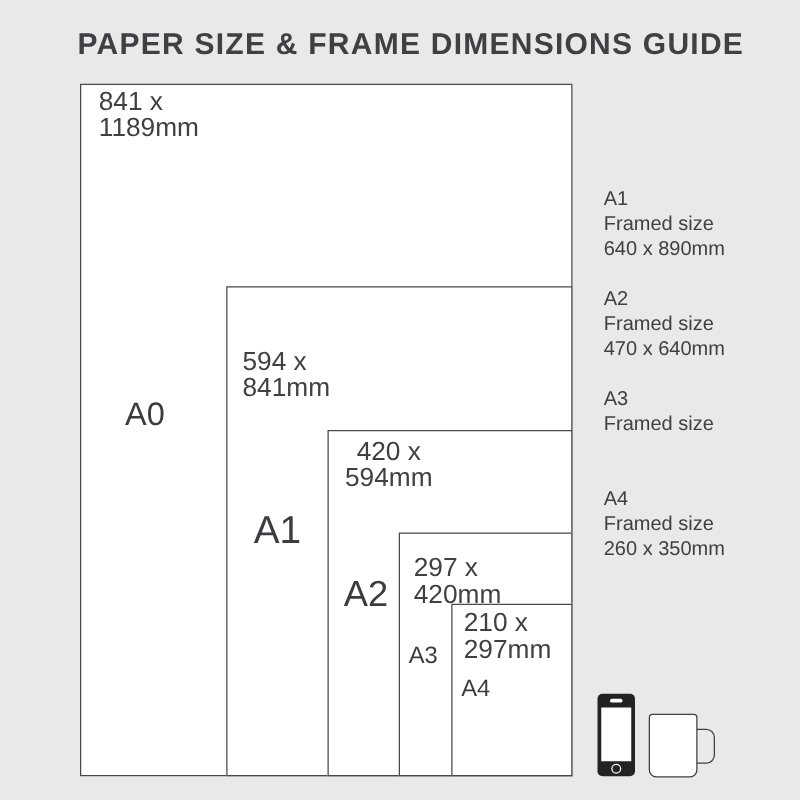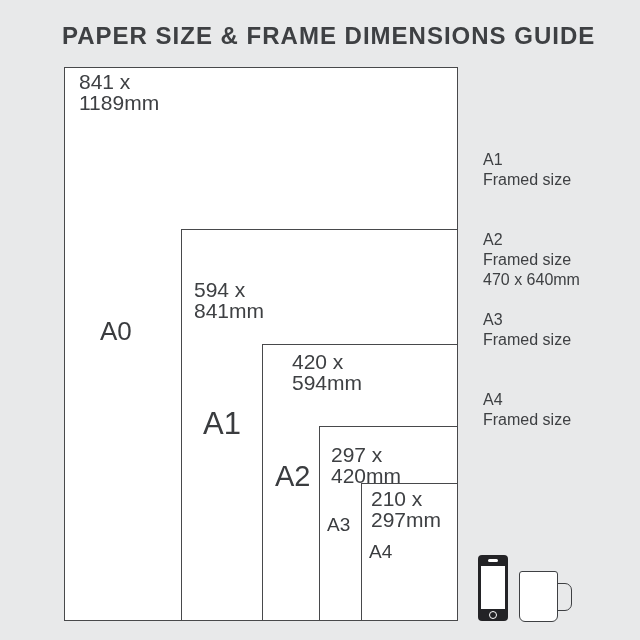--- a/index.html
+++ b/index.html
@@ -29,21 +29,21 @@
   .paper-a2{left:262px;top:344px;width:196px;height:277px;}
   .paper-a3{left:319px;top:426px;width:139px;height:195px;}
   .paper-a4{left:361px;top:483px;width:97px;height:138px;}
 
   .dims{
     position:absolute;font-size:21px;line-height:21px;
     color:#3e4043;white-space:nowrap;
   }
   .dims-a0{left:79px;top:71px;}
   .dims-a1{left:194px;top:235px;margin-top:44px;}
-  .dims-a2{left:292px;top:351px;}
+  .dims-a2{left:276px;top:351px;text-align:center;}
   .dims-a3{left:331px;top:444px;}
   .dims-a4{left:371px;top:488px;}
 
   .size-label{
     position:absolute;color:#3a3c3f;white-space:nowrap;font-weight:400;
   }
   .size-a0{left:100px;top:316px;font-size:26px;}
   .size-a1{left:203px;top:406px;font-size:31px;}
   .size-a2{left:275px;top:460px;font-size:29px;}
   .size-a3{left:327px;top:514px;font-size:19px;}
@@ -129,33 +129,35 @@
     <div class="size-label size-a1">A1</div>
     <div class="size-label size-a2">A2</div>
     <div class="size-label size-a3">A3</div>
     <div class="size-label size-a4">A4</div>
   </div>
 
   <div>
     <div class="framed-block framed-a1">
       <div>A1</div>
       <div>Framed size</div>
+      <div>640 x 890mm</div>
     </div>
     <div class="framed-block framed-a2">
       <div>A2</div>
       <div>Framed size</div>
       <div>470 x 640mm</div>
     </div>
     <div class="framed-block framed-a3">
       <div>A3</div>
       <div>Framed size</div>
     </div>
     <div class="framed-block framed-a4">
       <div>A4</div>
       <div>Framed size</div>
+      <div>260 x 350mm</div>
     </div>
   </div>
 
   <div class="phone">
     <div class="speaker"></div>
     <div class="screen"></div>
     <div class="home"></div>
   </div>
   <div>
     <div class="mug-handle"></div>

